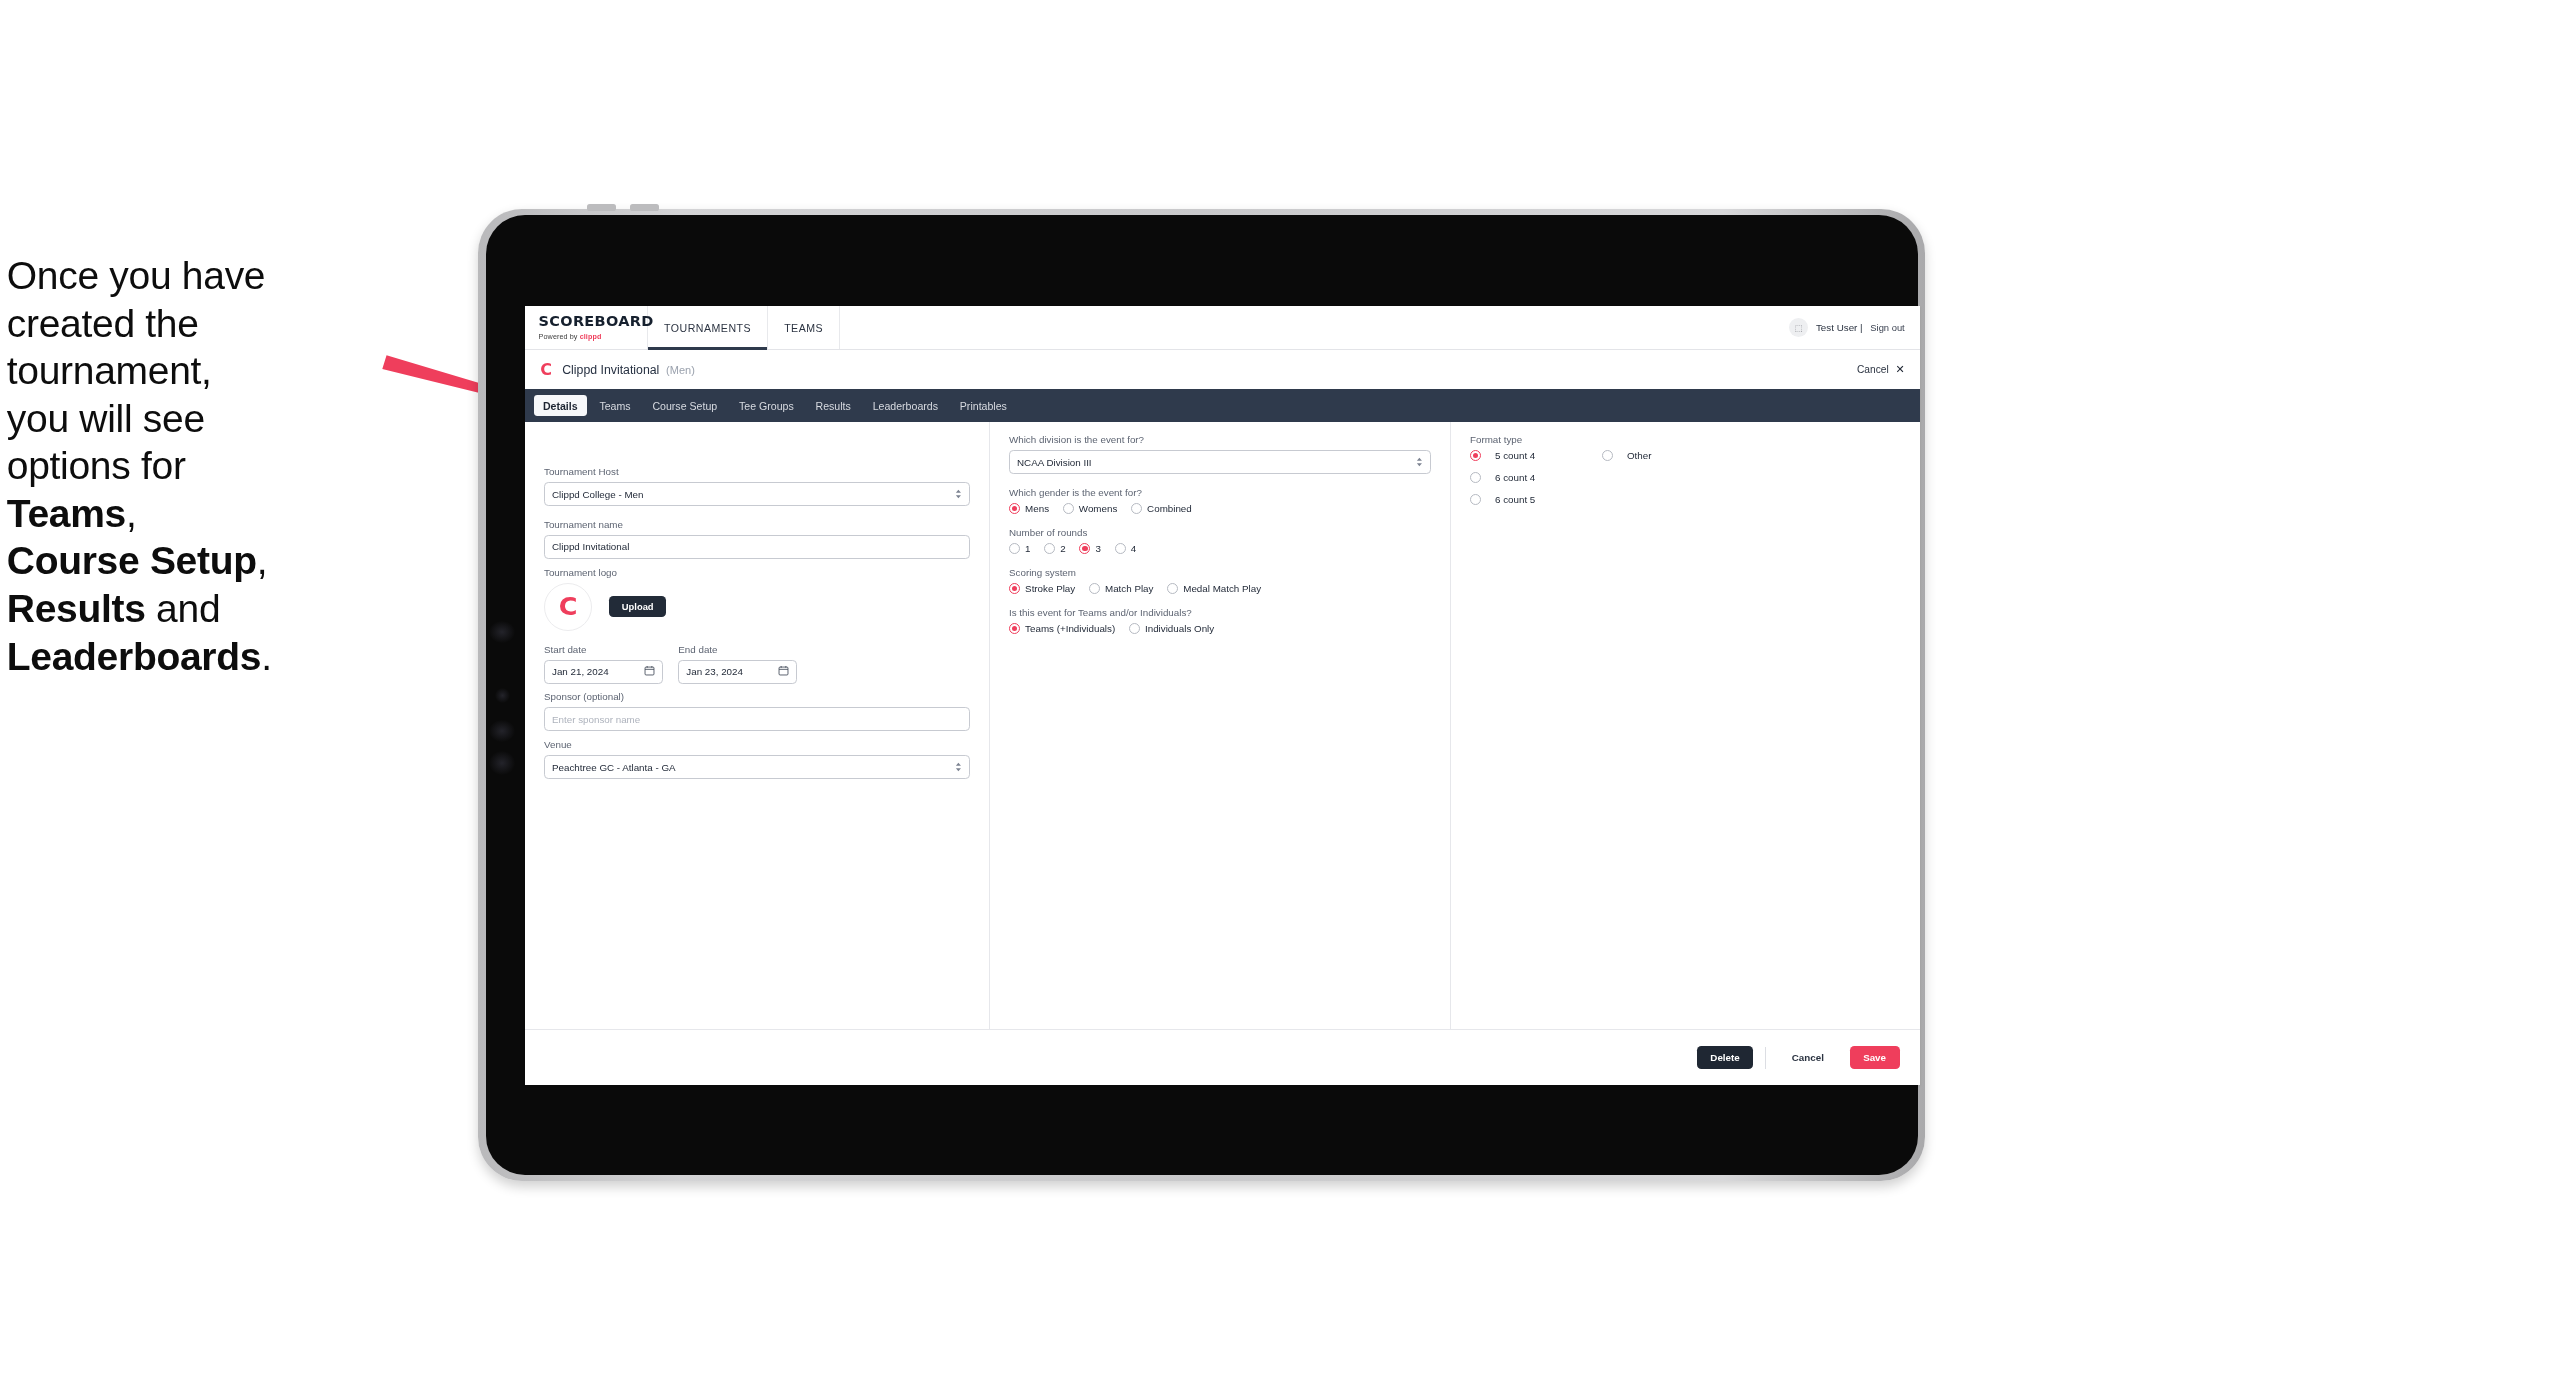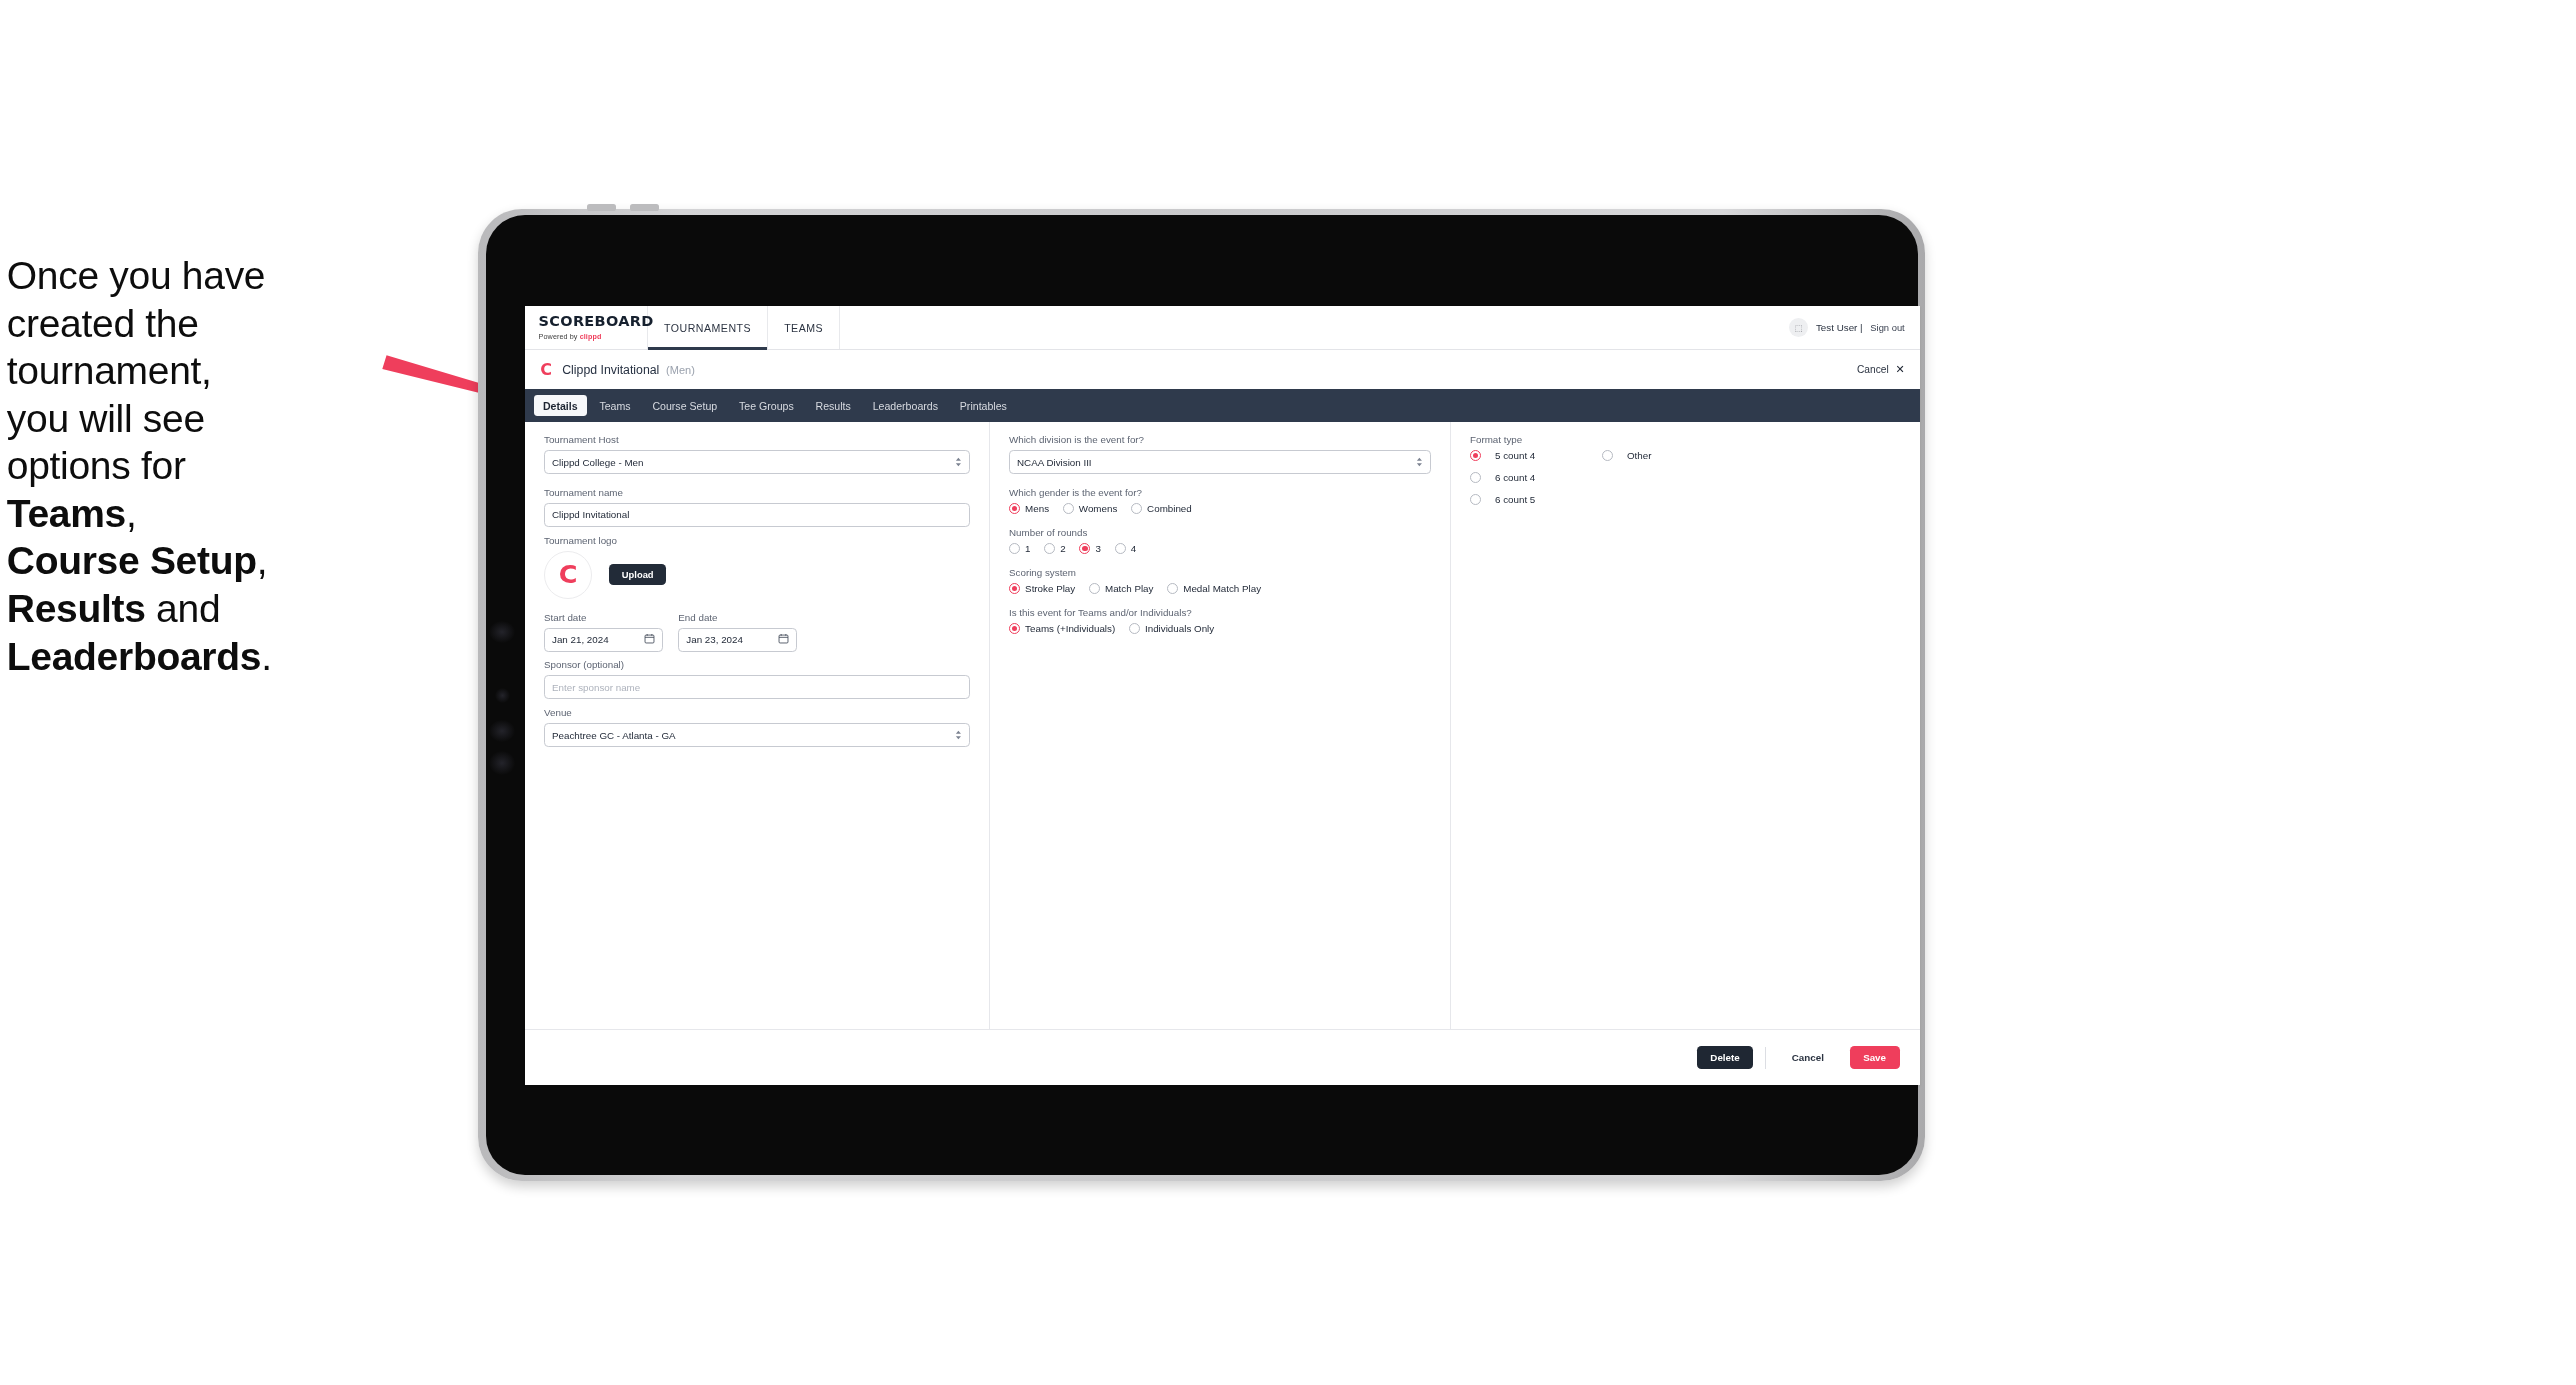--- a/index.html
+++ b/index.html
@@ -117,21 +117,21 @@
   }
   .tab.active { background:#f7f8fa; color:#1d2532; font-weight:600; }
 
   
   .body {
     position:relative;
     height:calc(100% - 44px - 39px - 29px - 44px);
     display:flex;
   }
   .col { padding:12px 19px 0 19px; position:relative; }
-  .col1 { width:464px; }
+  .col1 { width:464px;margin-top:32px; }
   .col2 { width:461px; border-left:0.9px solid #e6e7eb; }
   .col3 { flex:1; border-left:0.9px solid #e6e7eb; }
 
   .lbl { font-size:9.8px; color:#5d6472; margin-bottom:5.1px; }
   .field {
     height:24px; border:0.9px solid #c7cad1; border-radius:4.3px;
     display:flex; align-items:center; padding:0 7px;
     font-size:9.8px; color:#242c3a; background:#fff; position:relative;
   }
   .field.ph { color:#aeb3bd; }

